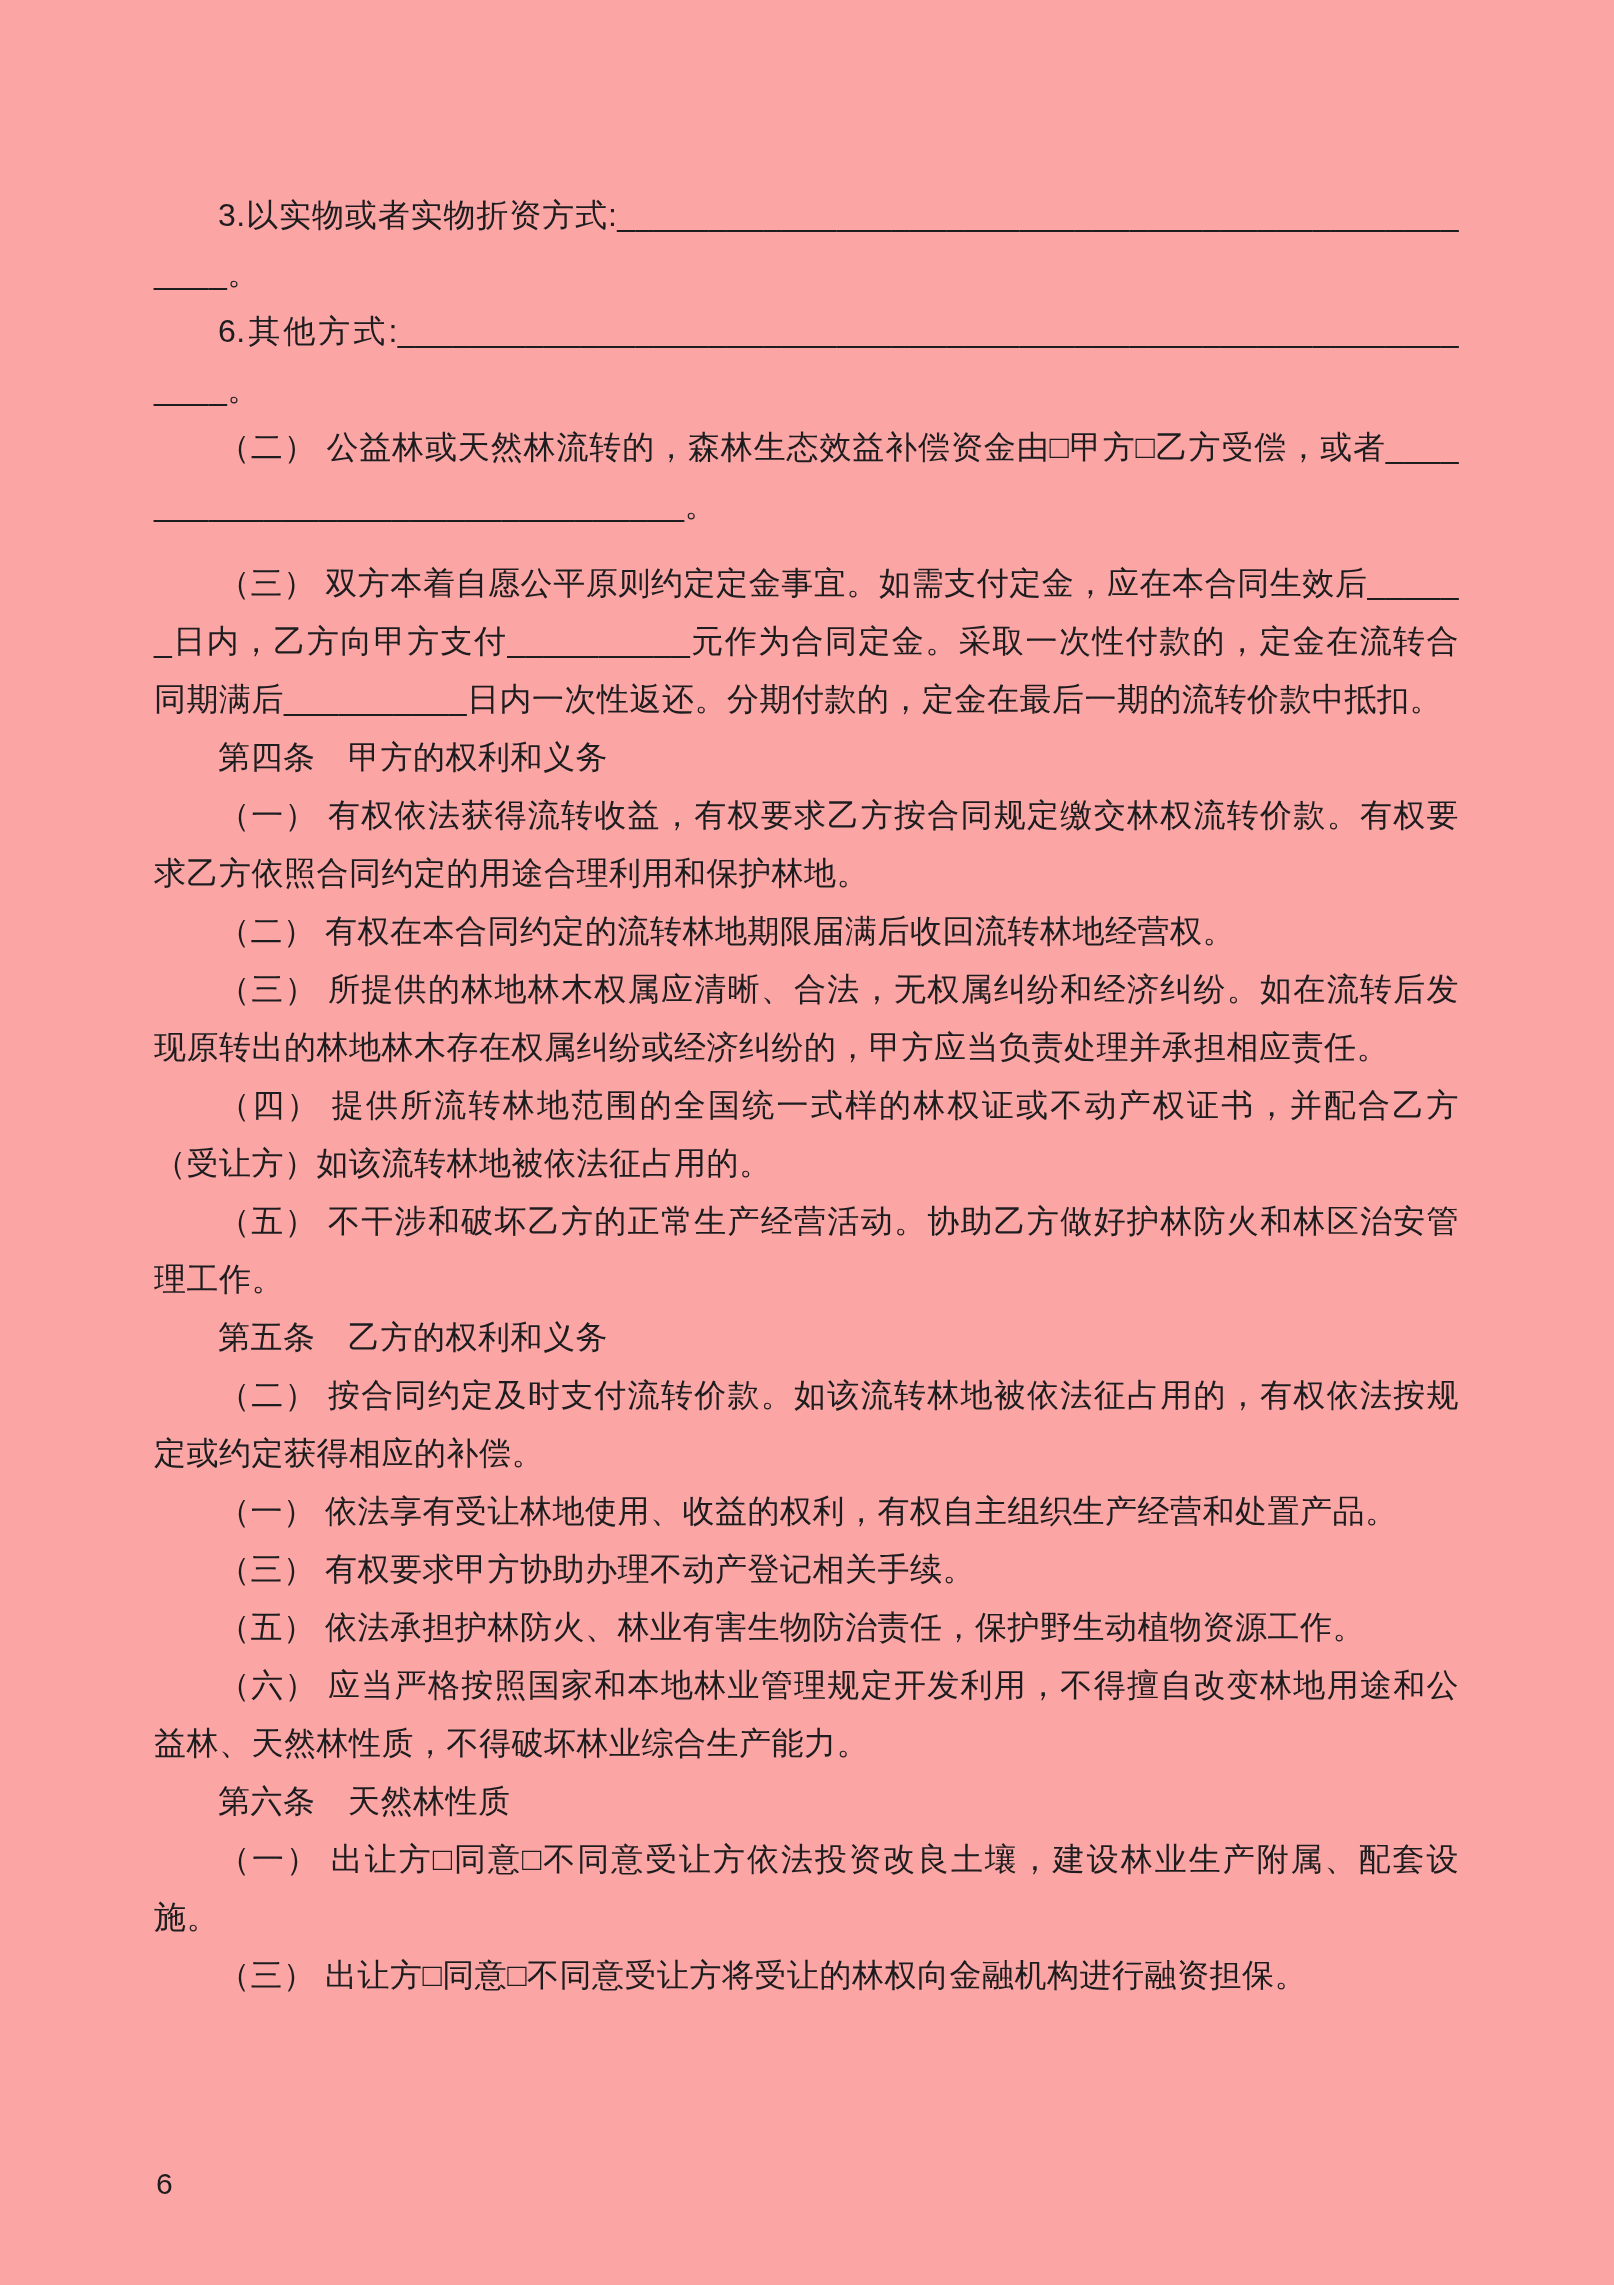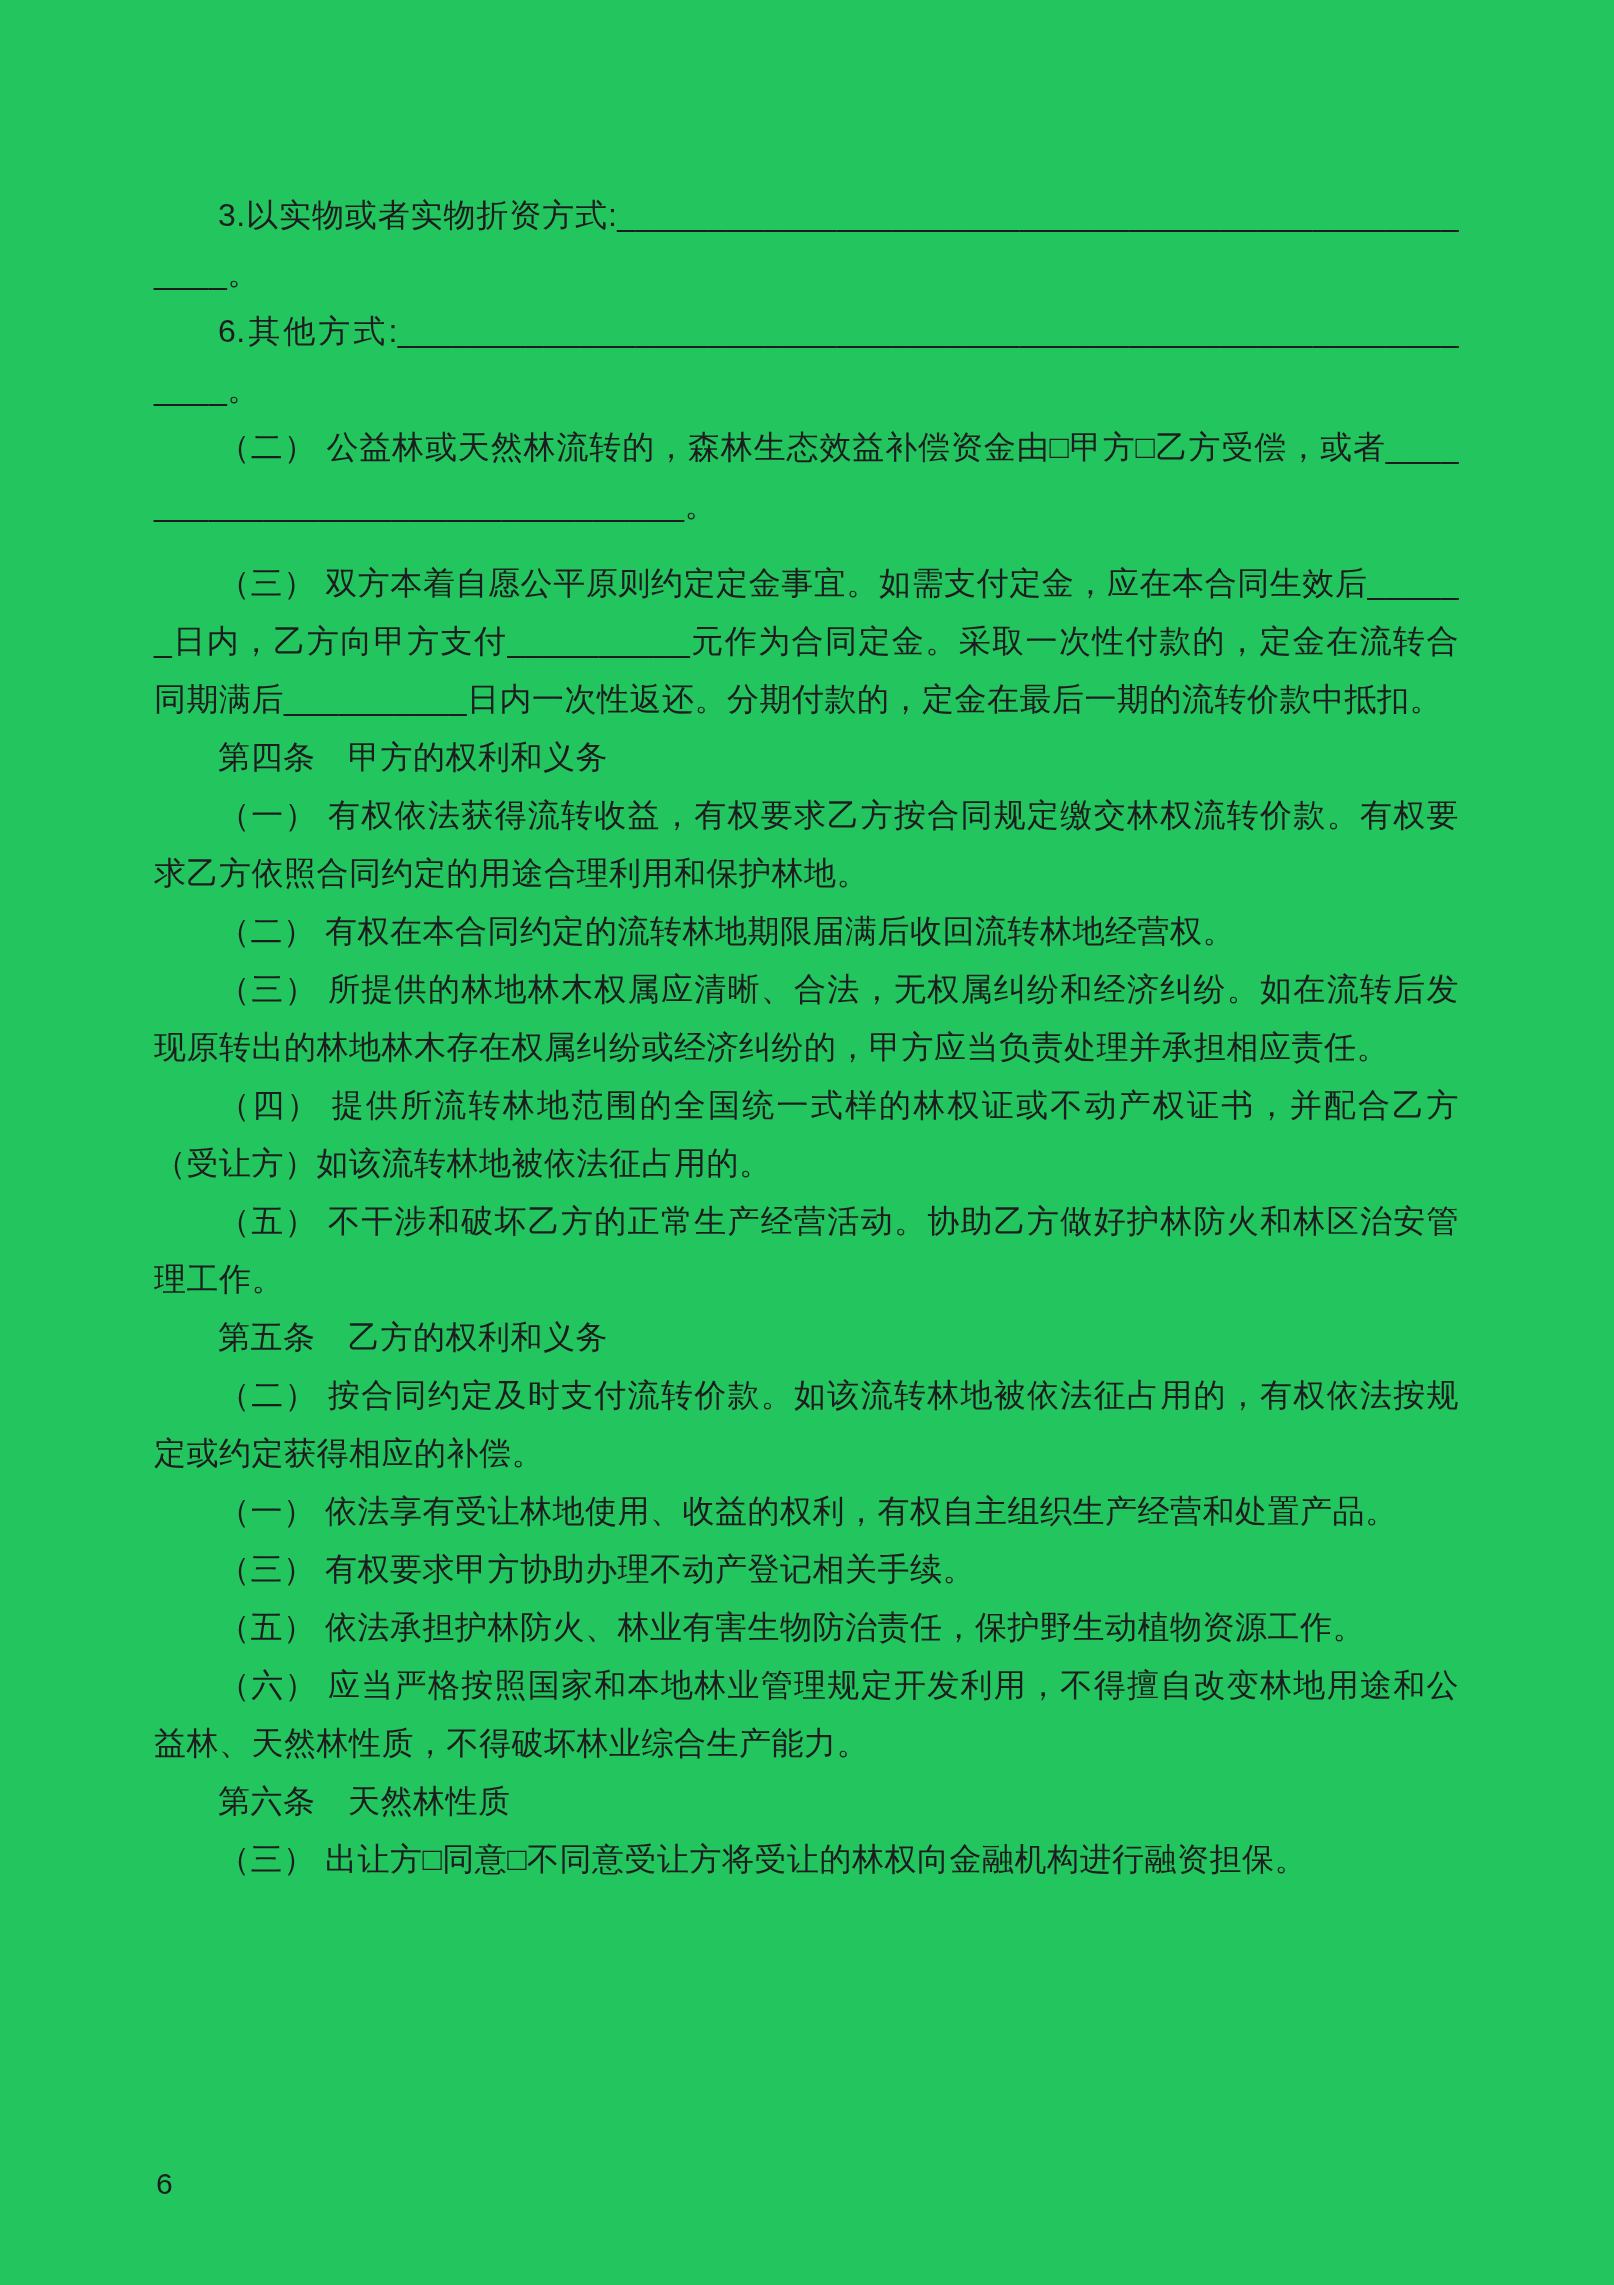--- a/index.html
+++ b/index.html
@@ -5,21 +5,21 @@
   html, body {
     margin: 0;
     padding: 0;
     background: #e8e8e8;
   }
   .page {
     position: relative;
     width: 1615px;
     height: 2285px;
     margin: 0 auto;
-    background: #22c55e;
+    background: #fca5a5;
     overflow: hidden;
     font-family: "Liberation Sans", "DejaVu Sans", sans-serif;
     color: #1d1d1f;
   }
   .content {
     position: absolute;
     left: 154px;
     right: 156px;
     top: 186px;
     font-size: 32px;
@@ -63,17 +63,18 @@
     <p class="para">（三） 所提供的林地林木权属应清晰、合法，无权属纠纷和经济纠纷。如在流转后发现原转出的林地林木存在权属纠纷或经济纠纷的，甲方应当负责处理并承担相应责任。</p>
     <p class="para">（四） 提供所流转林地范围的全国统一式样的林权证或不动产权证书，并配合乙方（受让方）如该流转林地被依法征占用的。</p>
     <p class="para">（五） 不干涉和破坏乙方的正常生产经营活动。协助乙方做好护林防火和林区治安管理工作。</p>
     <p class="para heading">第五条　乙方的权利和义务</p>
     <p class="para">（二） 按合同约定及时支付流转价款。如该流转林地被依法征占用的，有权依法按规定或约定获得相应的补偿。</p>
     <p class="para">（一） 依法享有受让林地使用、收益的权利，有权自主组织生产经营和处置产品。</p>
     <p class="para">（三） 有权要求甲方协助办理不动产登记相关手续。</p>
     <p class="para">（五） 依法承担护林防火、林业有害生物防治责任，保护野生动植物资源工作。</p>
     <p class="para">（六） 应当严格按照国家和本地林业管理规定开发利用，不得擅自改变林地用途和公益林、天然林性质，不得破坏林业综合生产能力。</p>
     <p class="para heading">第六条　天然林性质</p>
+    <p class="para">（一） 出让方□同意□不同意受让方依法投资改良土壤，建设林业生产附属、配套设施。</p>
     <p class="para">（三） 出让方□同意□不同意受让方将受让的林权向金融机构进行融资担保。</p>
   </div>
   <div class="page-number">6</div>
 </div>
 
 
 </body></html>

